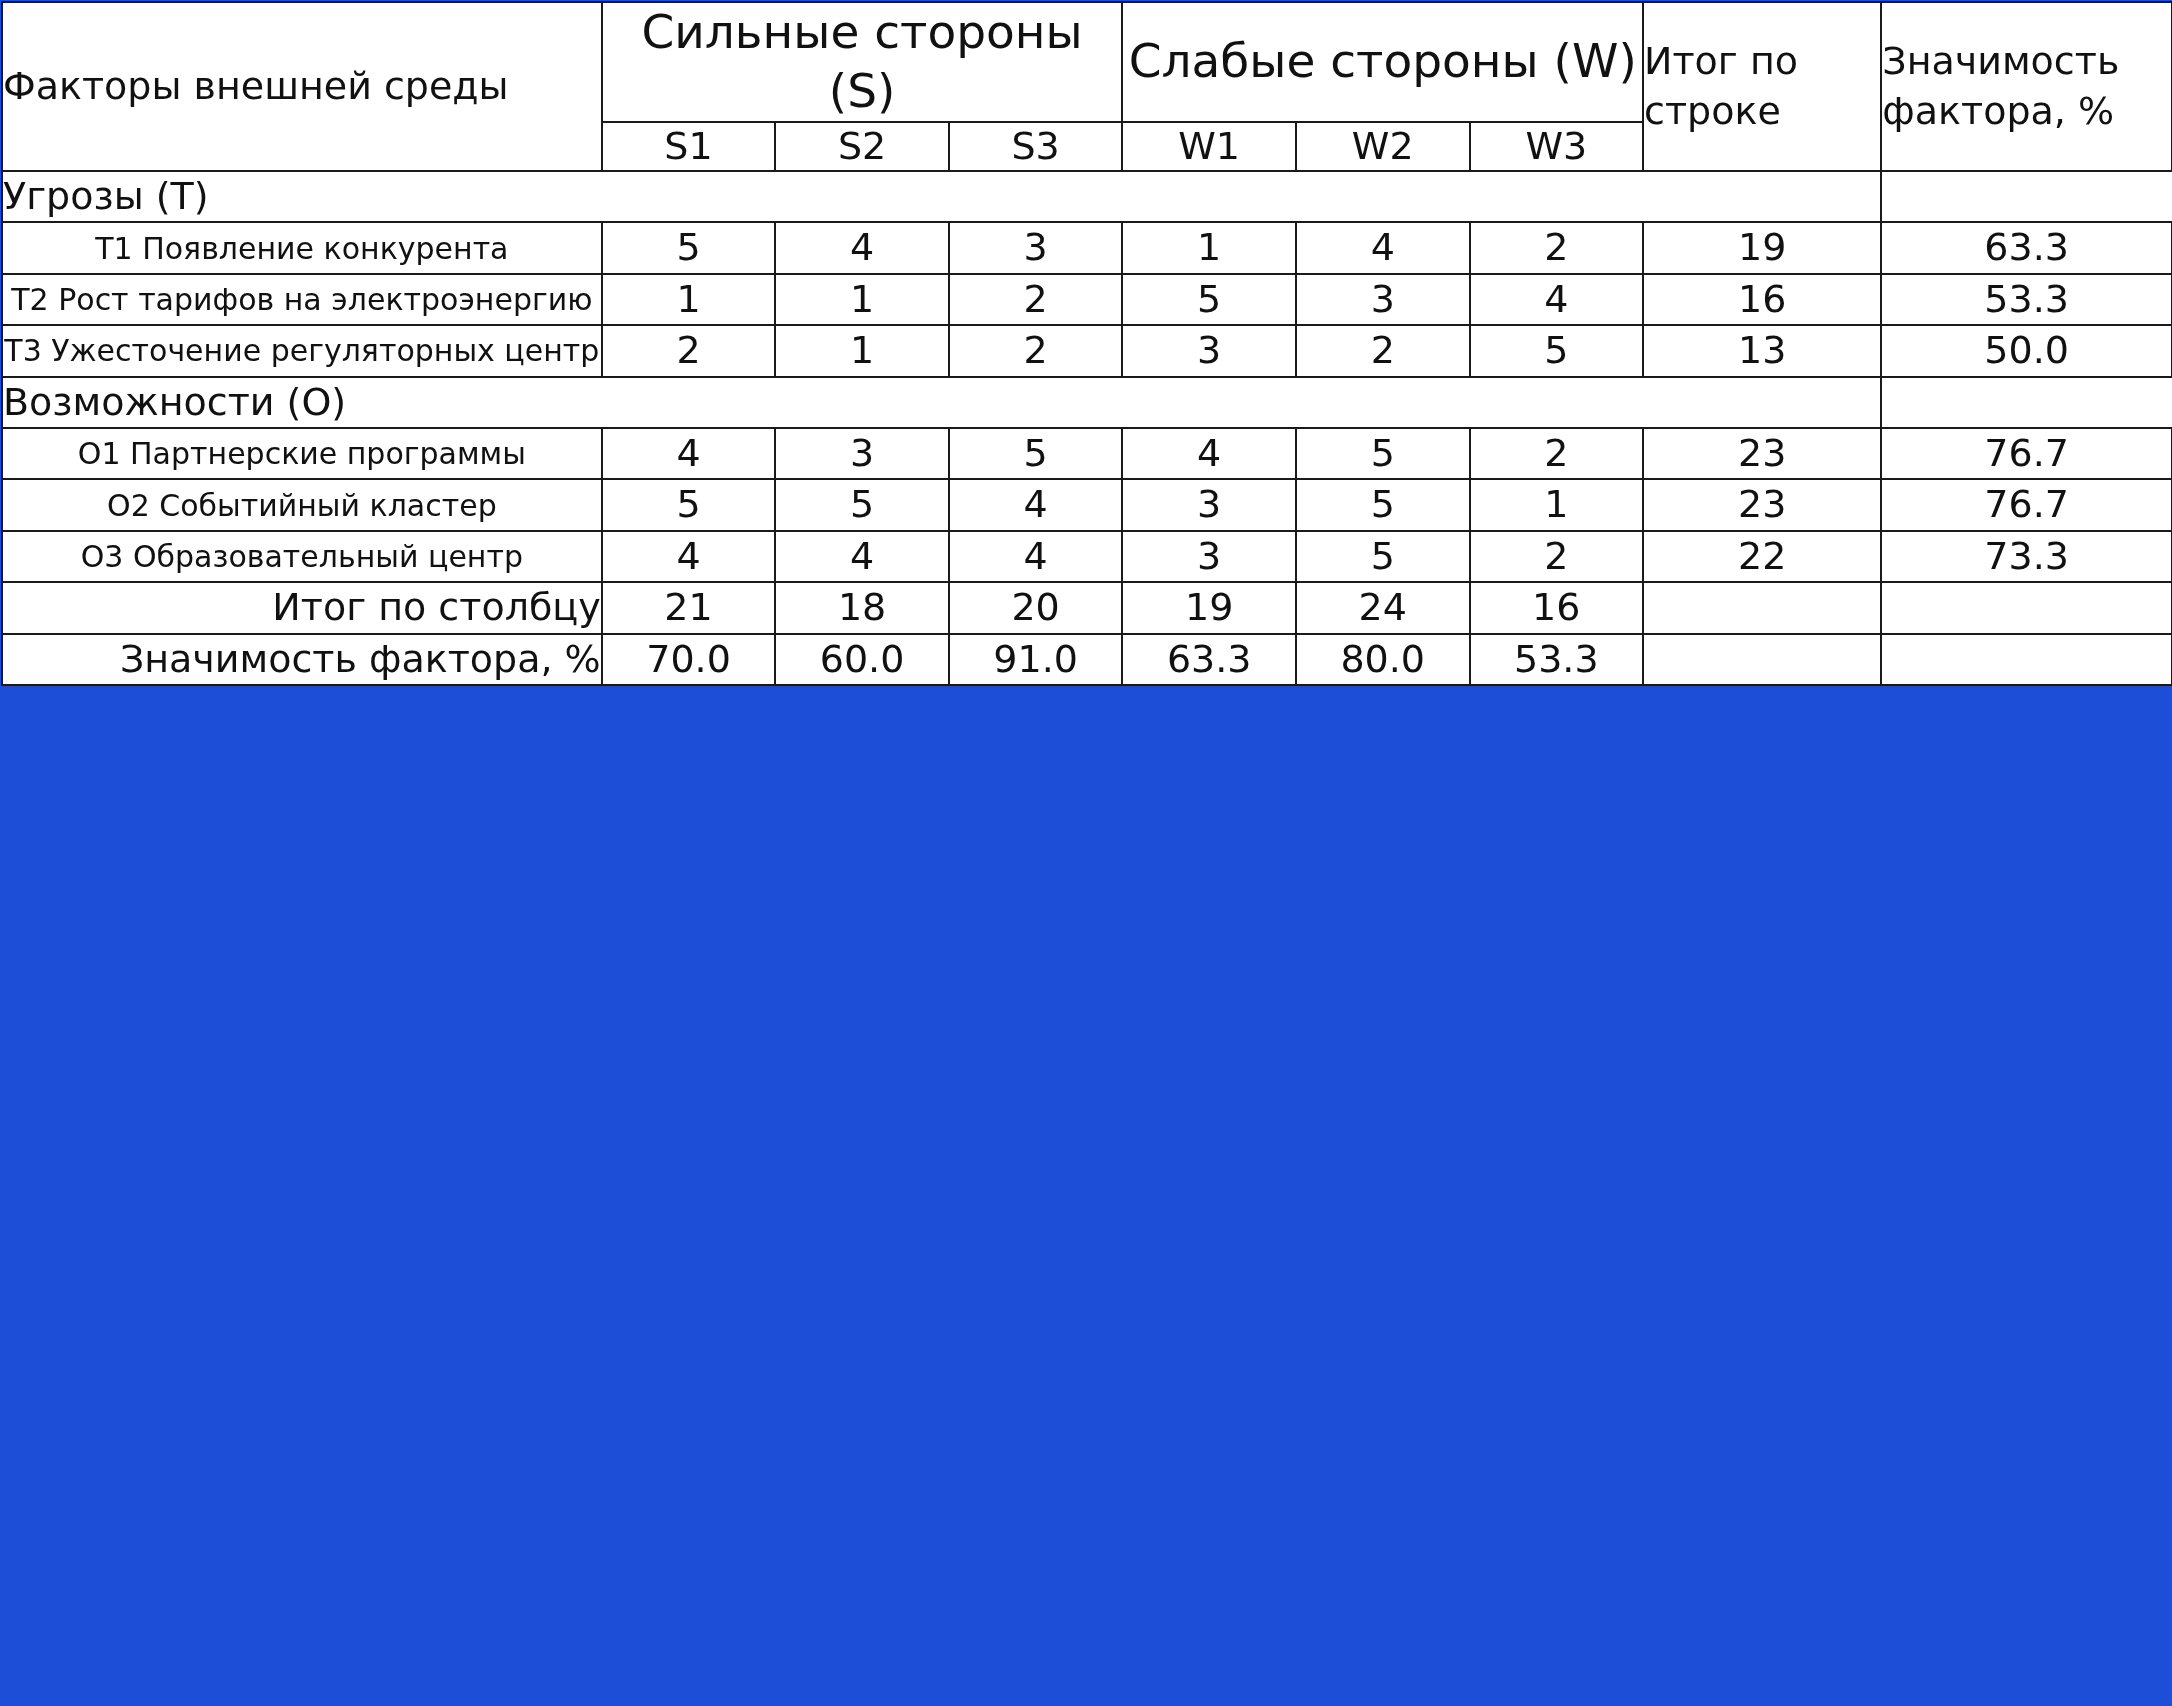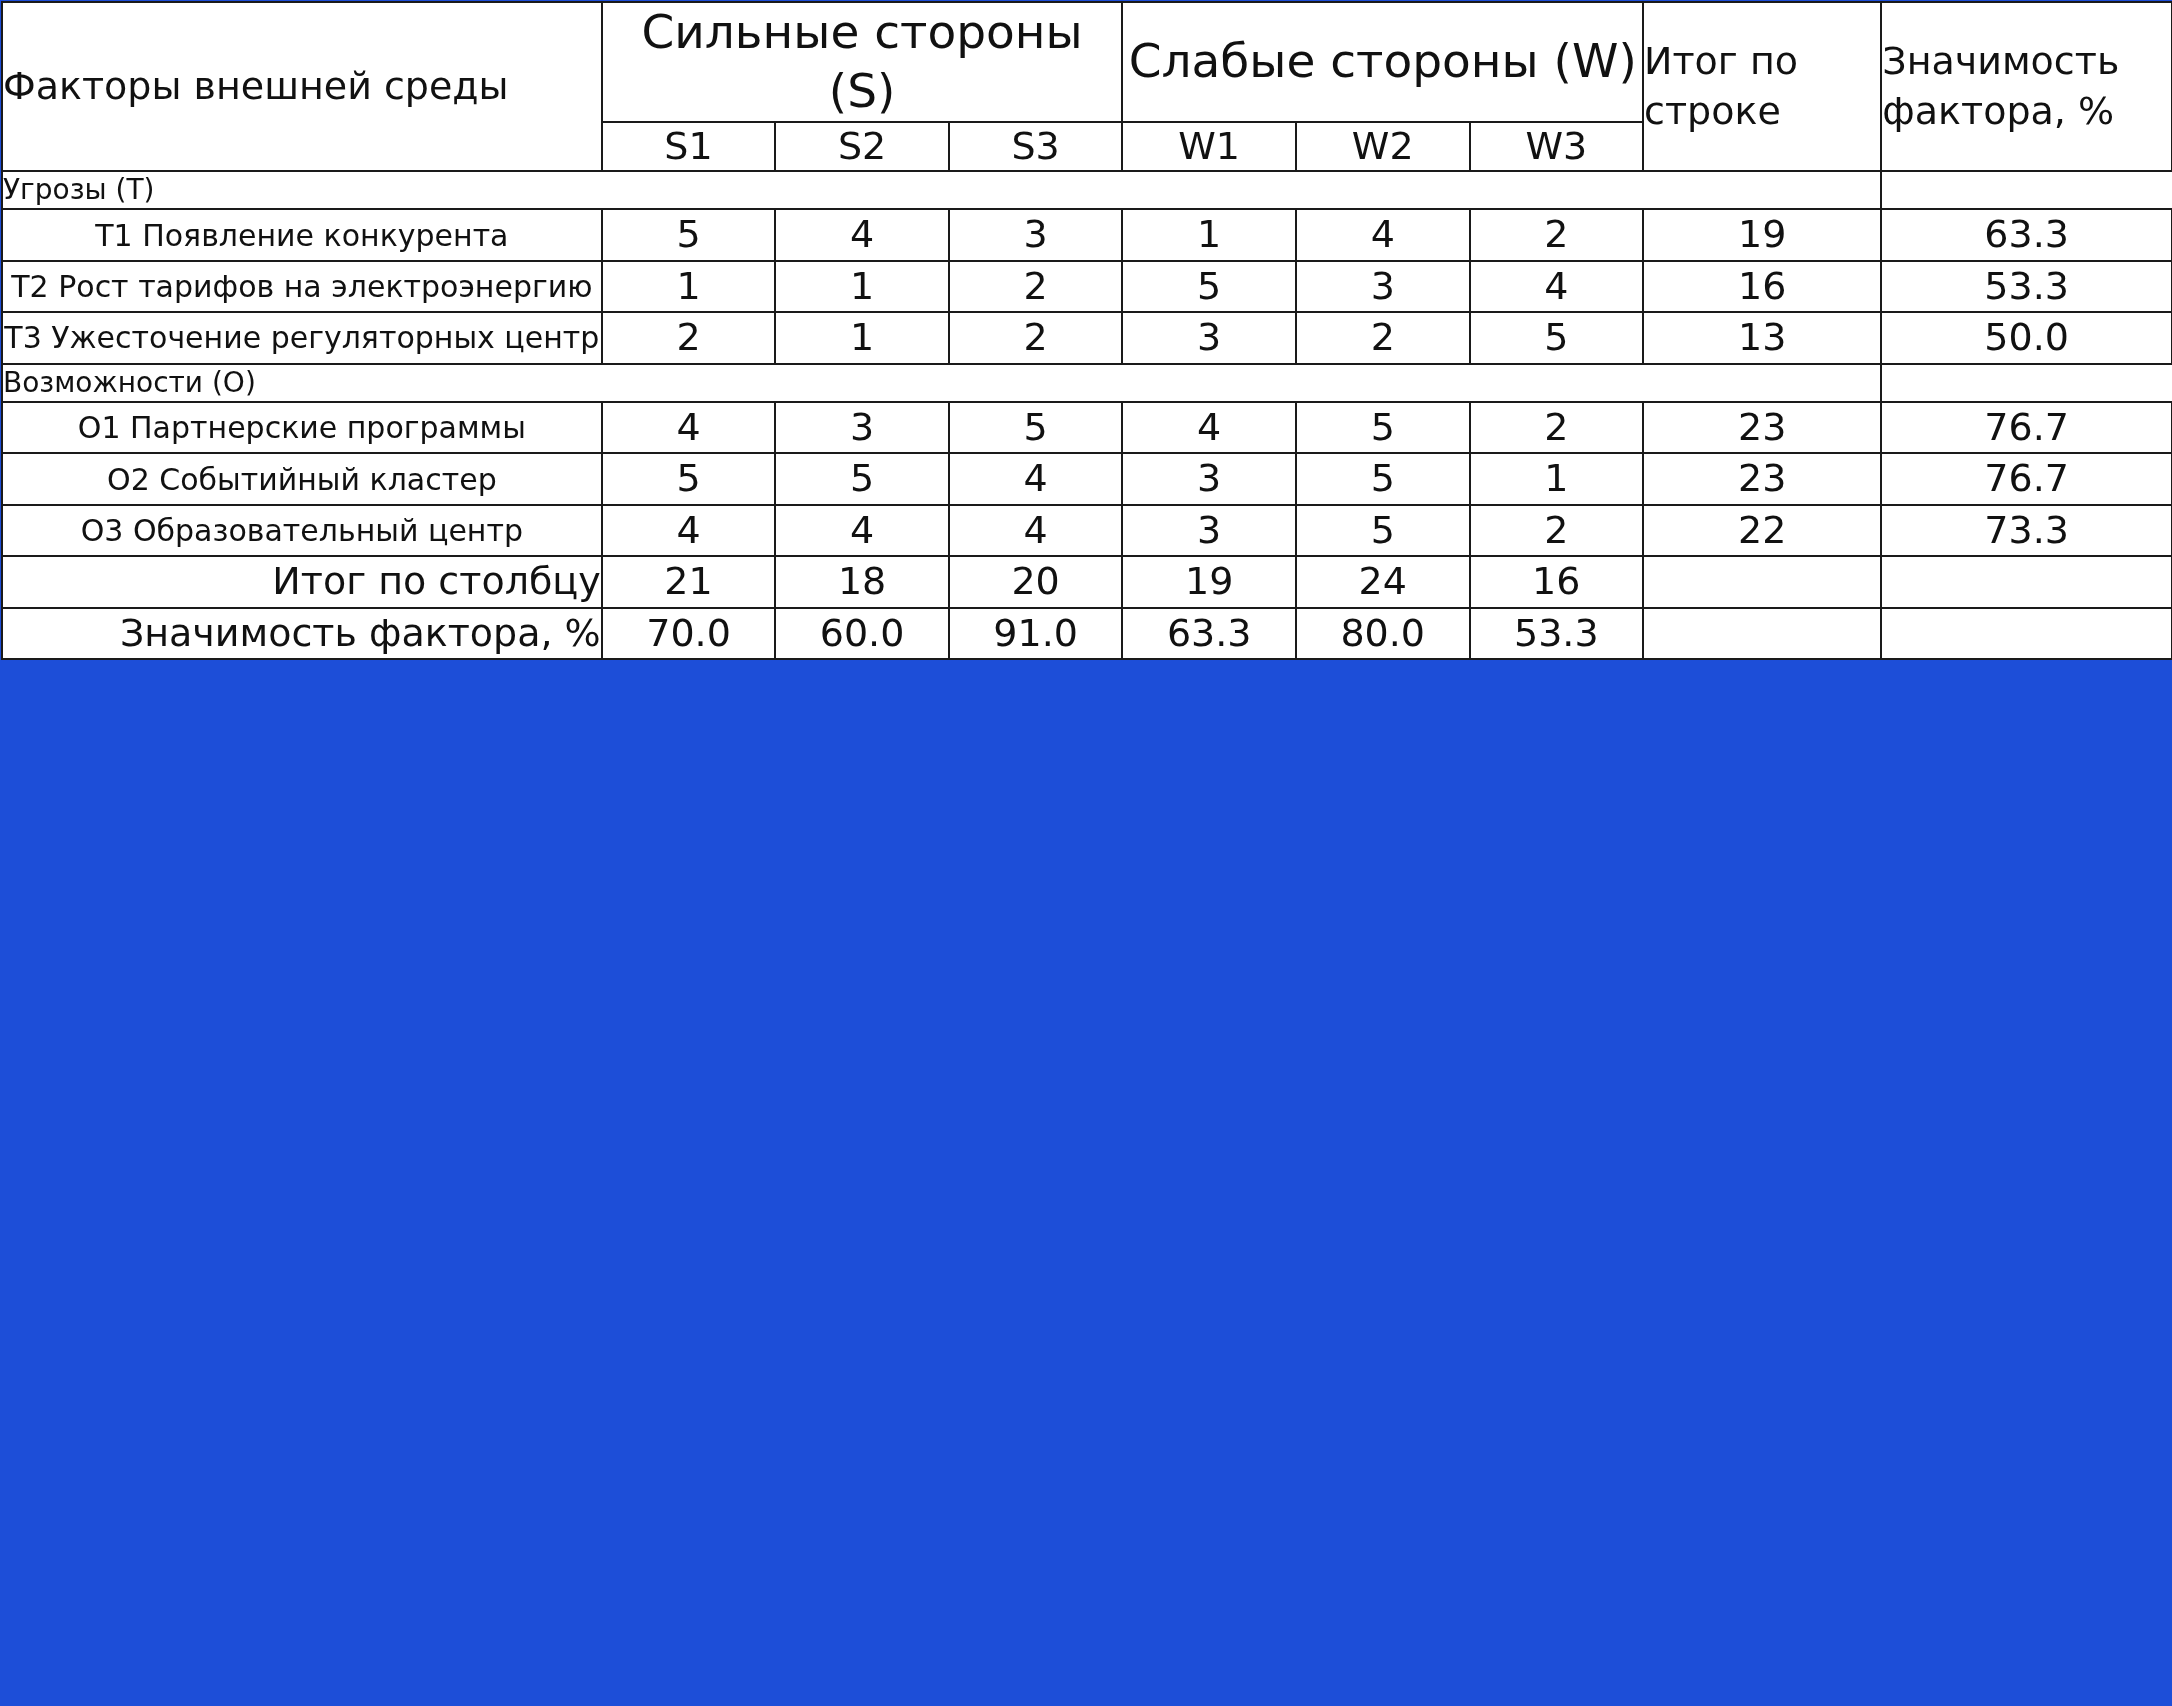--- a/index.html
+++ b/index.html
@@ -51,21 +51,21 @@
     border-radius: 11px;
   }
   .hdr-left {
     text-align: left;
     font-size: 38px;
     line-height: 1.3;
     padding: 20px 23px;
   }
   .section-row td {
     text-align: left;
-    font-size: 28px;
+    font-size: 38px;
     line-height: 1.3;
     padding: 23px 23px;
   }
   .row-label {
     text-align: center;
     font-size: 30px;
     line-height: 1.3;
     padding: 20px 23px;
   }
   .num {

